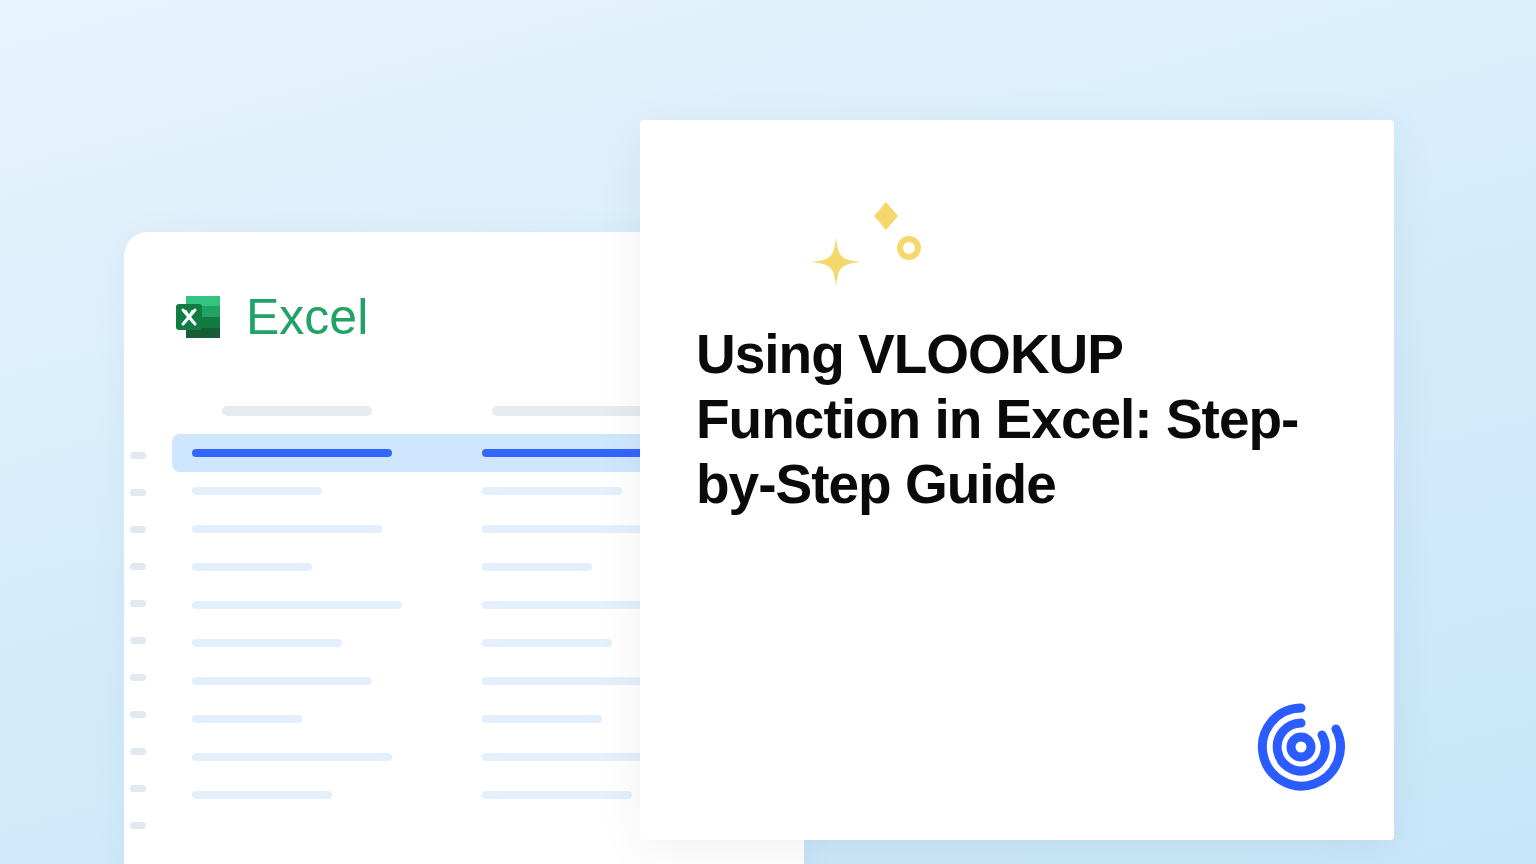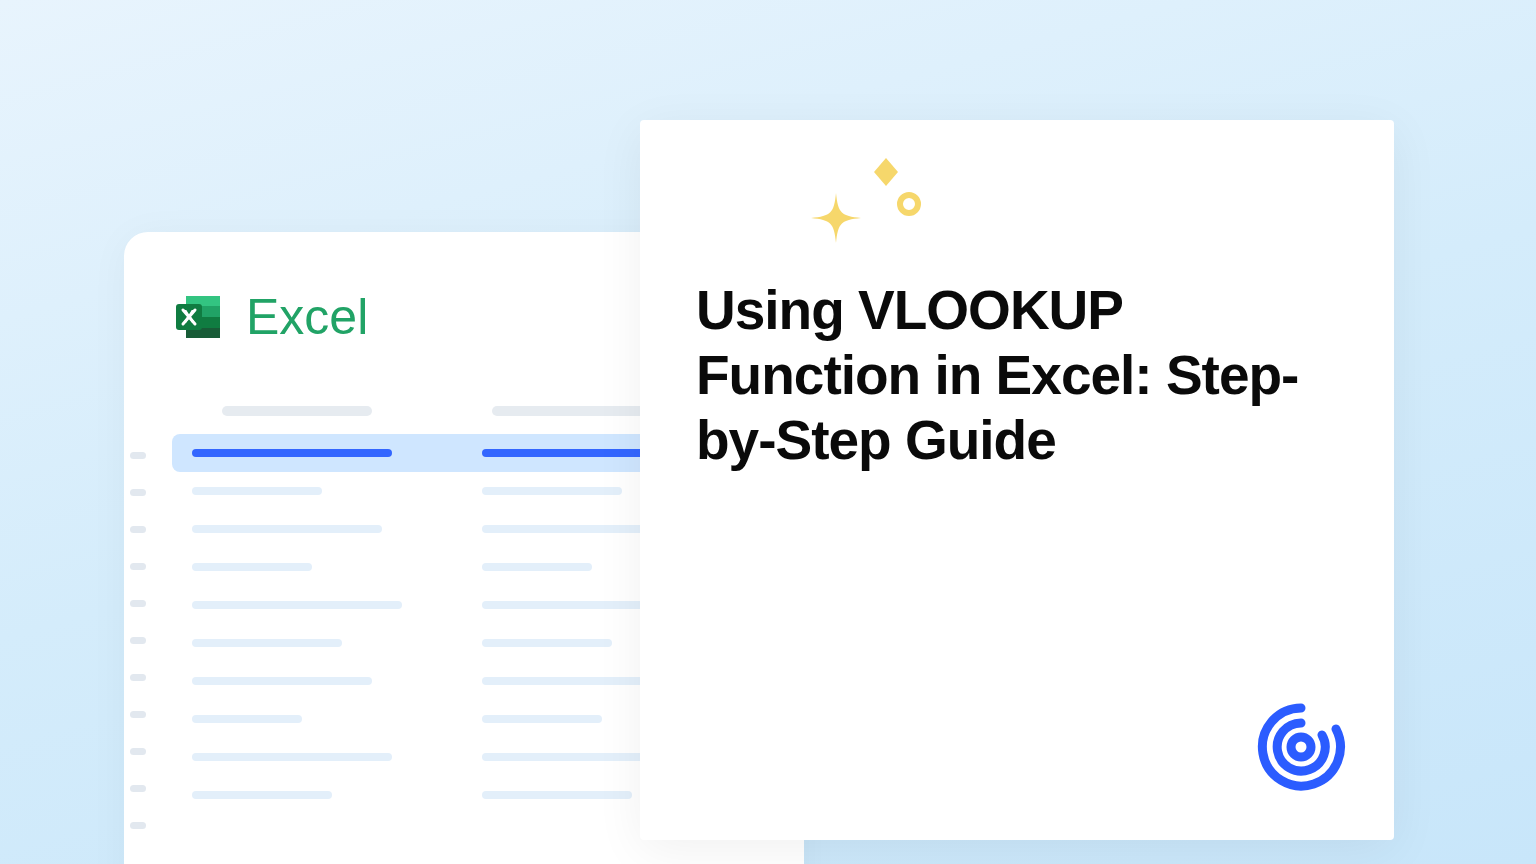--- a/index.html
+++ b/index.html
@@ -101,21 +101,21 @@
   
   .title-card {
     position: absolute;
     left: 640px;
     top: 120px;
     width: 754px;
     height: 720px;
     background: #ffffff;
     border-radius: 4px;
     box-shadow: 0 10px 50px rgba(0,0,0,0.06);
-    padding: 28px 56px;
+    padding: 72px 56px;
   }
 
   .sparkles {
     position: relative;
     width: 140px;
     height: 110px;
     margin-bottom: 20px;
     margin-left: 100px;
   }
 

